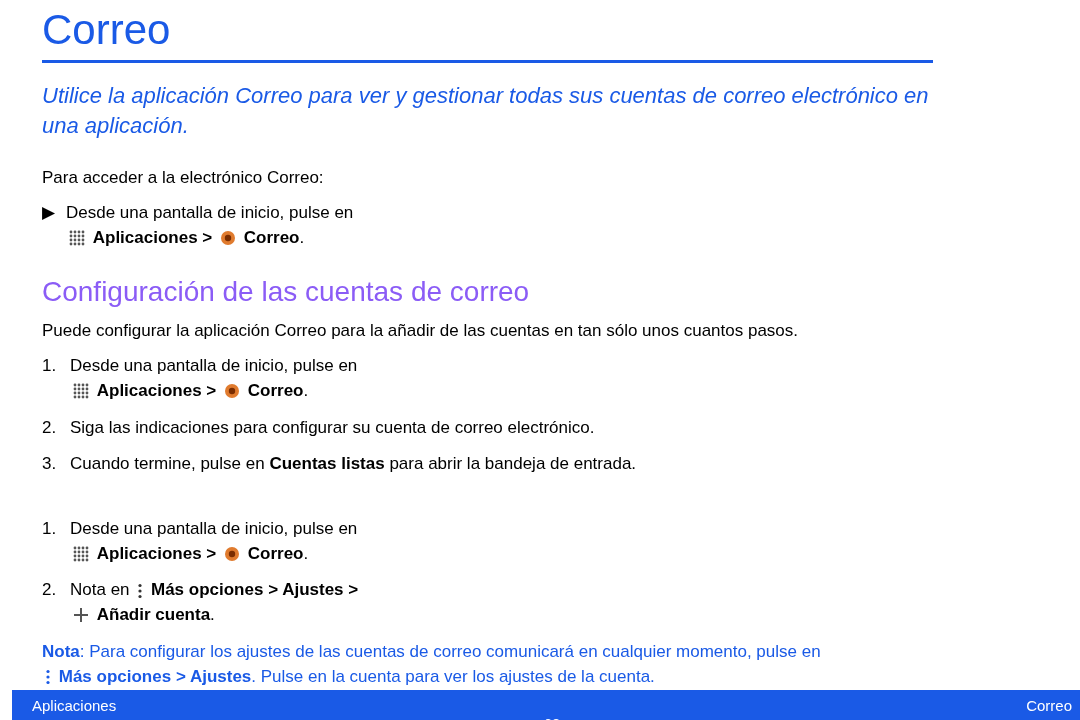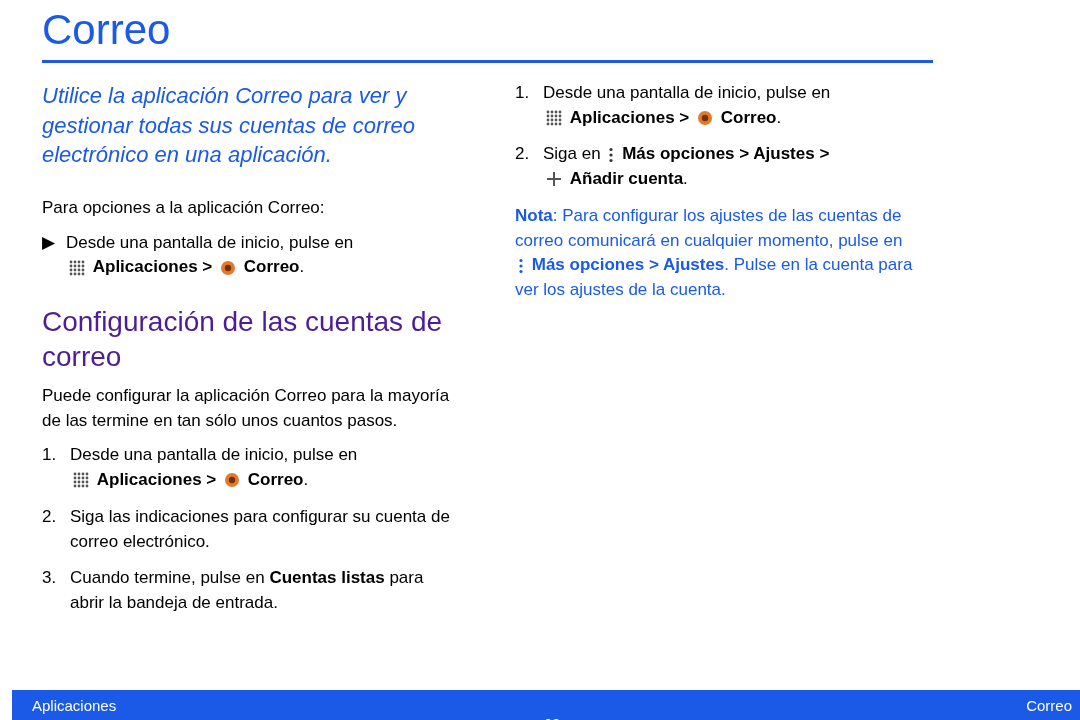--- a/index.html
+++ b/index.html
@@ -1,23 +1,23 @@
 <!DOCTYPE html>
 <html><head>
 <meta charset="utf-8">
 <style>
   * { box-sizing: border-box; margin: 0; padding: 0; }
   html, body { width: 1080px; height: 720px; font-family: Arial, Helvetica, sans-serif; background:#fff; color:#000; }
   .page { width:975px; height:720px; position:relative; padding:0 42px; }
   .title { color:#1a5ae6; font-size:42px; font-weight:400; padding-top:6px; padding-bottom:6px; }
   .rule { border:none; border-top:3px solid #1a5ae6; margin-bottom:18px; }
-  .columns { display:flex; gap:55px; }
+  .columns { display:flex; gap:28px;flex-direction:column; }
   .col { flex:1 1 0; font-size:17px; line-height:1.45; }
   .intro { color:#1a5ae6; font-style:italic; font-size:22px; line-height:1.35; margin-bottom:26px; }
-  .sec-heading { color:#4c1d95; font-size:28px; font-weight:400; line-height:1.25; margin-top:24px; margin-bottom:10px; }
+  .sec-heading { color:#8b5cf6; font-size:28px; font-weight:400; line-height:1.25; margin-top:24px; margin-bottom:10px; }
   .para { margin-bottom:10px; }
   .bullet-row { display:flex; align-items:flex-start; margin-bottom:6px; }
   .bullet-mark { width:24px; flex:none; }
   .bullet-body { flex:1; }
   ol.num { list-style:none; padding:0; margin:0; }
   ol.num li { display:flex; margin-bottom:12px; }
   ol.num li .n { width:28px; flex:none; }
   ol.num li .b { flex:1; }
   .icon { display:inline-block; vertical-align:middle; margin:0 3px; }
   .bold { font-weight:700; }
@@ -32,21 +32,21 @@
 
 <div class="page">
   <div class="title">Correo</div>
   <hr class="rule">
 
   <div class="columns">
 
     <div class="col">
       <div class="intro">Utilice la aplicación Correo para ver y gestionar todas sus cuentas de correo electrónico en una aplicación.</div>
 
-      <div class="para">Para opciones a la aplicación Correo:</div>
+      <div class="para">Para acceder a la electrónico Correo:</div>
 
       <div class="bullet-row">
         <div class="bullet-mark">▶</div>
         <div class="bullet-body">
           <span>Desde una pantalla de inicio, pulse en</span><br>
           <span class="icon">
             <svg width="16" height="16">
                 <g fill="#555">
                   <circle cx="2" cy="2" r="1.4"></circle>
                   <circle cx="6" cy="2" r="1.4"></circle>
@@ -72,21 +72,21 @@
             <svg width="16" height="16">
                 <circle cx="8" cy="8" r="7" fill="#e07b2e"></circle>
                 <circle cx="8" cy="8" r="3.2" fill="#7a2d00"></circle>
               </svg>
           </span>
           <span class="bold">Correo</span><span>.</span>
         </div>
       </div>
 
       <div class="sec-heading">Configuración de las cuentas de correo</div>
-      <div class="para">Puede configurar la aplicación Correo para la mayoría de las termine en tan sólo unos cuantos pasos.</div>
+      <div class="para">Puede configurar la aplicación Correo para la añadir de las cuentas en tan sólo unos cuantos pasos.</div>
 
       <ol class="num">
         <li>
           <div class="n">1.</div>
           <div class="b">
             <span>Desde una pantalla de inicio, pulse en</span><br>
             <span class="icon">
               <svg width="16" height="16">
                   <g fill="#555">
                     <circle cx="2" cy="2" r="1.4"></circle>
@@ -165,21 +165,21 @@
                   <circle cx="8" cy="8" r="7" fill="#e07b2e"></circle>
                   <circle cx="8" cy="8" r="3.2" fill="#7a2d00"></circle>
                 </svg>
             </span>
             <span class="bold">Correo</span><span>.</span>
           </div>
         </li>
         <li>
           <div class="n">2.</div>
           <div class="b">
-            <span>Siga en </span>
+            <span>Nota en </span>
             <span class="icon">
               <svg width="6" height="16">
                   <circle cx="3" cy="2.5" r="1.6" fill="#333"></circle>
                   <circle cx="3" cy="8" r="1.6" fill="#333"></circle>
                   <circle cx="3" cy="13.5" r="1.6" fill="#333"></circle>
                 </svg>
             </span>
             <span class="bold">Más opciones &gt; Ajustes &gt;</span><br>
             <span class="icon">
               <svg width="16" height="16">

